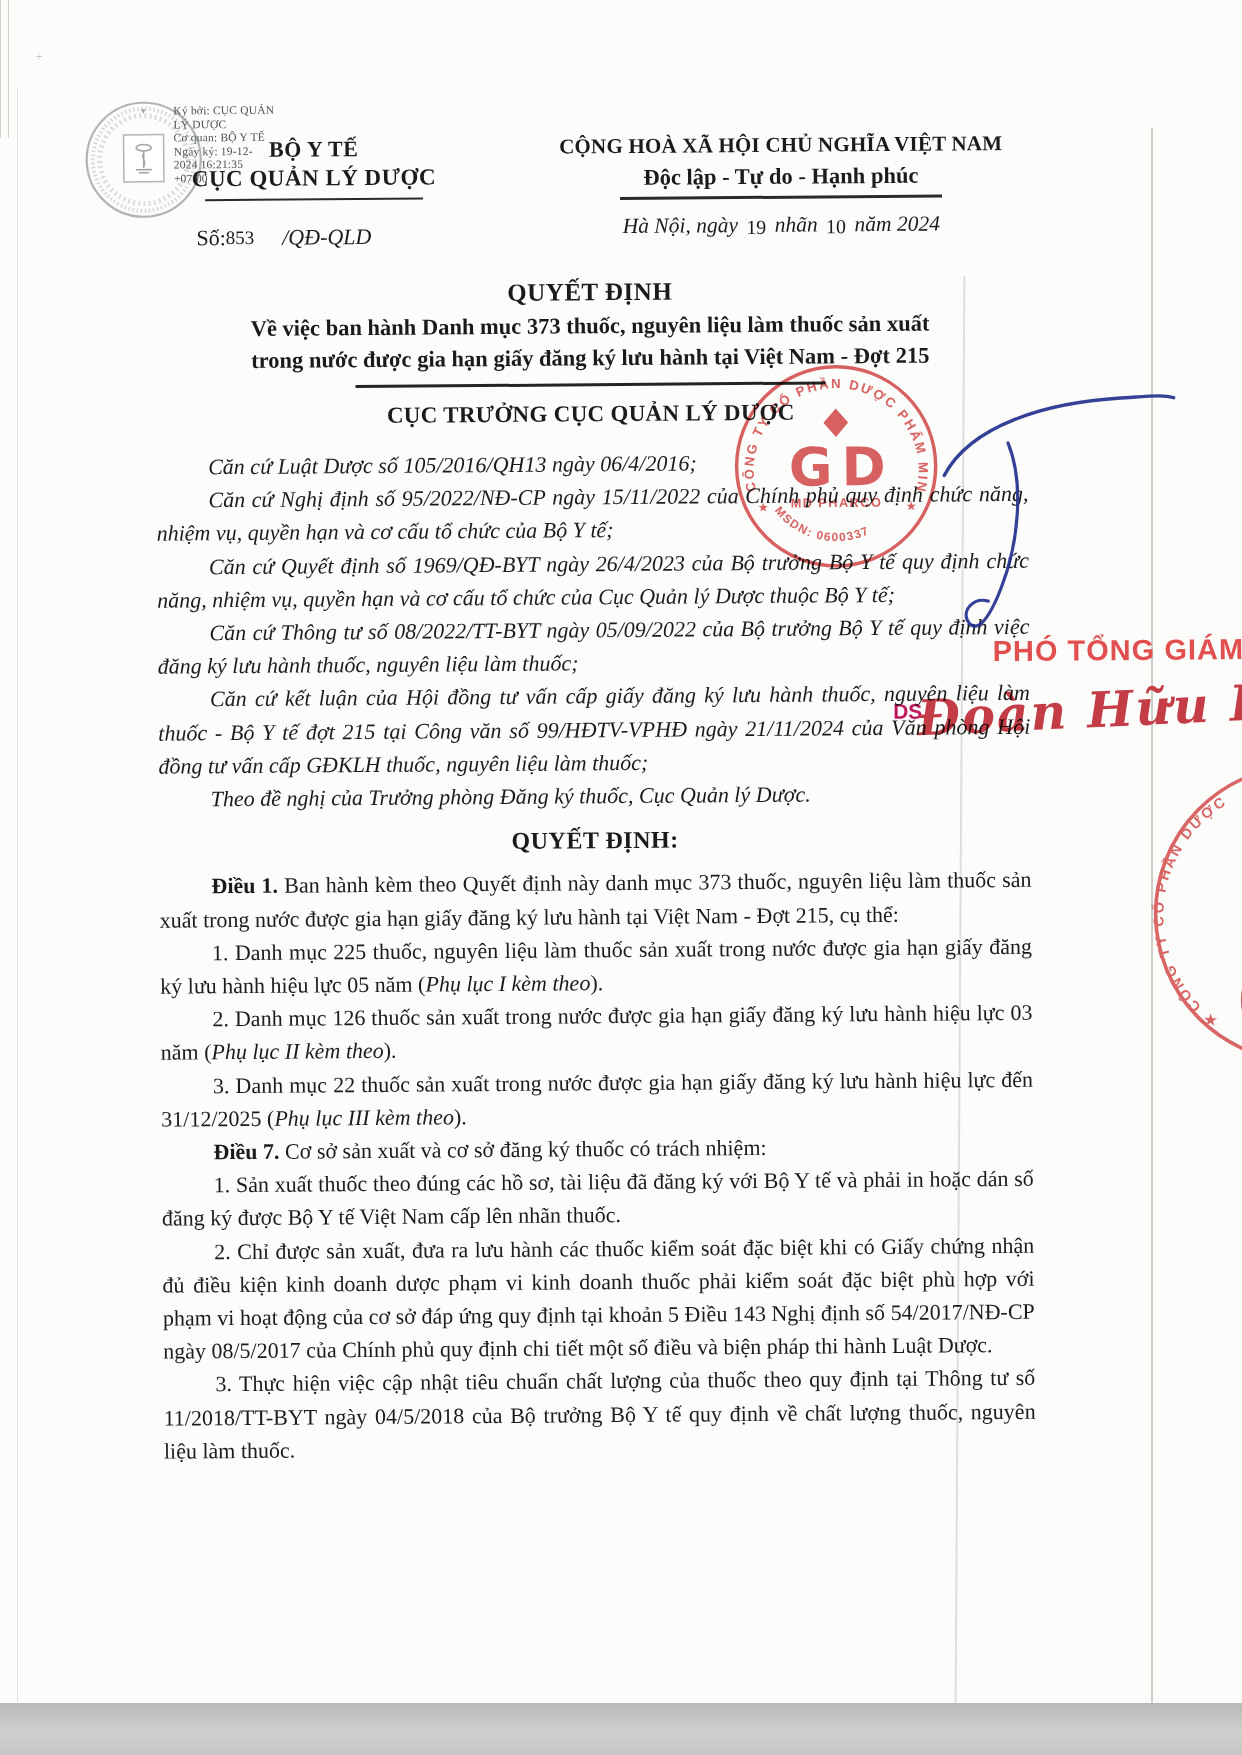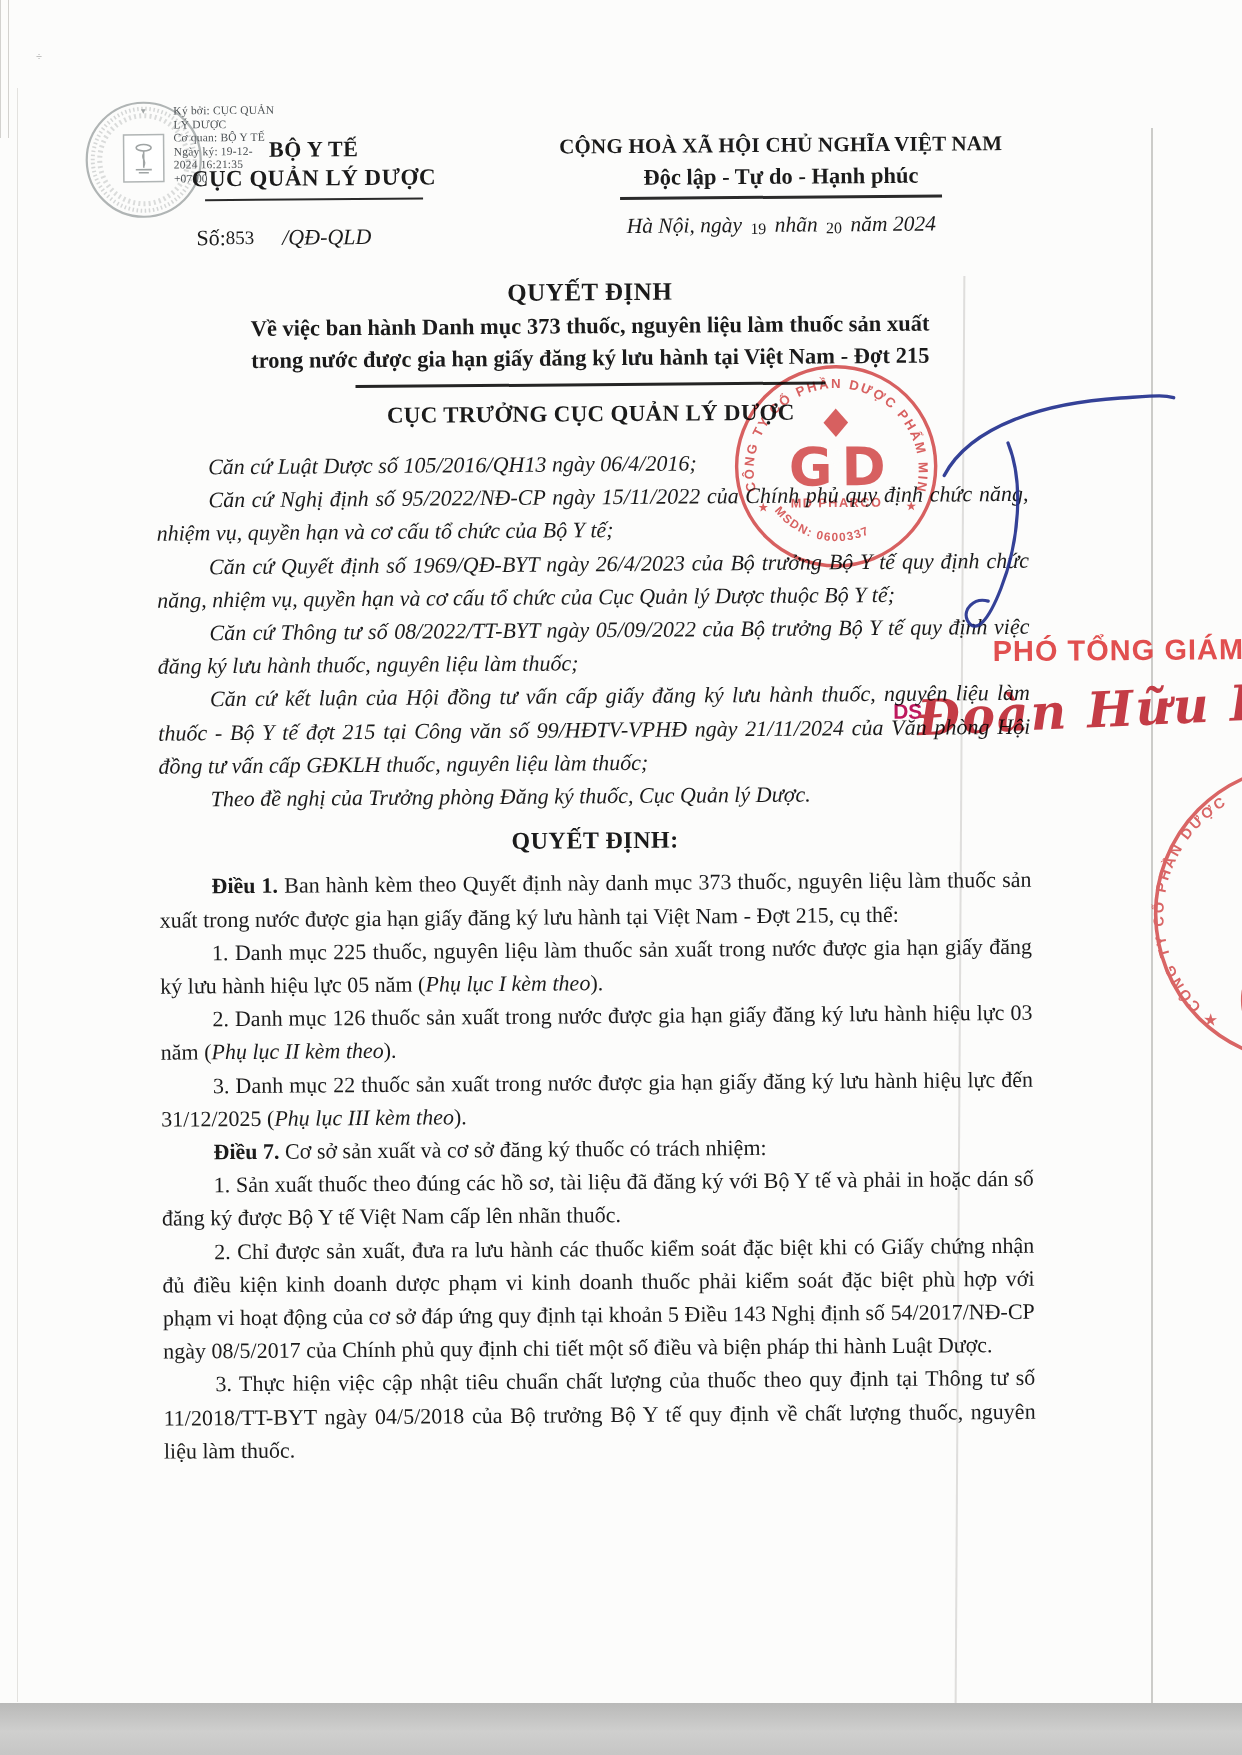--- a/index.html
+++ b/index.html
@@ -23,21 +23,21 @@
   .hdr-left .rule{width:218px;height:2px;background:#2a2a2a;margin:7px auto 0;}
   .so-line{position:absolute;left:200px;top:222px;font-size:22px;}
   .so-line .num{font-size:19px;position:relative;top:-1px;margin-left:0;}
   .so-line .suffix{margin-left:28px;font-style:italic;}
 
   .hdr-right{position:absolute;left:505px;top:134px;width:560px;text-align:center;}
   .hdr-right .l1{font-size:21px;font-weight:bold;letter-spacing:.2px;}
   .hdr-right .l2{font-size:22.5px;font-weight:bold;margin-top:6px;}
   .hdr-right .rule{width:322px;height:2.5px;background:#2a2a2a;margin:6px auto 0;}
   .date-line{margin-top:14px;font-size:21.5px;font-style:italic;}
-  .date-line .fill{font-style:normal;font-size:16px;position:relative;top:2px;padding:0 3px;}
+  .date-line .fill{font-style:normal;font-size:20px;position:relative;top:2px;padding:0 3px;}
 
   
   .title-block{position:absolute;left:158px;top:278px;width:870px;text-align:center;}
   .title-block .h{font-size:25px;font-weight:bold;letter-spacing:.5px;}
   .title-block .s{font-size:22.5px;font-weight:bold;line-height:32px;}
   .title-block .s1{margin-top:4px;}
   .title-block .rule{width:470px;height:2.5px;background:#242424;margin:9px auto 0;}
   .authority{font-size:23px;font-weight:bold;margin-top:15px;letter-spacing:.3px;}
 
   
@@ -131,21 +131,21 @@
     </div>
 
     <div class="hdr-right">
       <div class="l1">CỘNG HOÀ XÃ HỘI CHỦ NGHĨA VIỆT NAM</div>
       <div class="l2">Độc lập - Tự do - Hạnh phúc</div>
       <div class="rule"></div>
       <div class="date-line">
         <span>Hà Nội, ngày</span>
         <span class="fill">19</span>
         <span>nhãn</span>
-        <span class="fill">20</span>
+        <span class="fill">10</span>
         <span>năm 2024</span>
       </div>
     </div>
 
     <div class="title-block">
       <div class="h">QUYẾT ĐỊNH</div>
       <div class="s s1">Về việc ban hành Danh mục 373 thuốc, nguyên liệu làm thuốc sản xuất</div>
       <div class="s">trong nước được gia hạn giấy đăng ký lưu hành tại Việt Nam - Đợt 215</div>
       <div class="rule"></div>
       <div class="authority">CỤC TRƯỞNG CỤC QUẢN LÝ DƯỢC</div>

